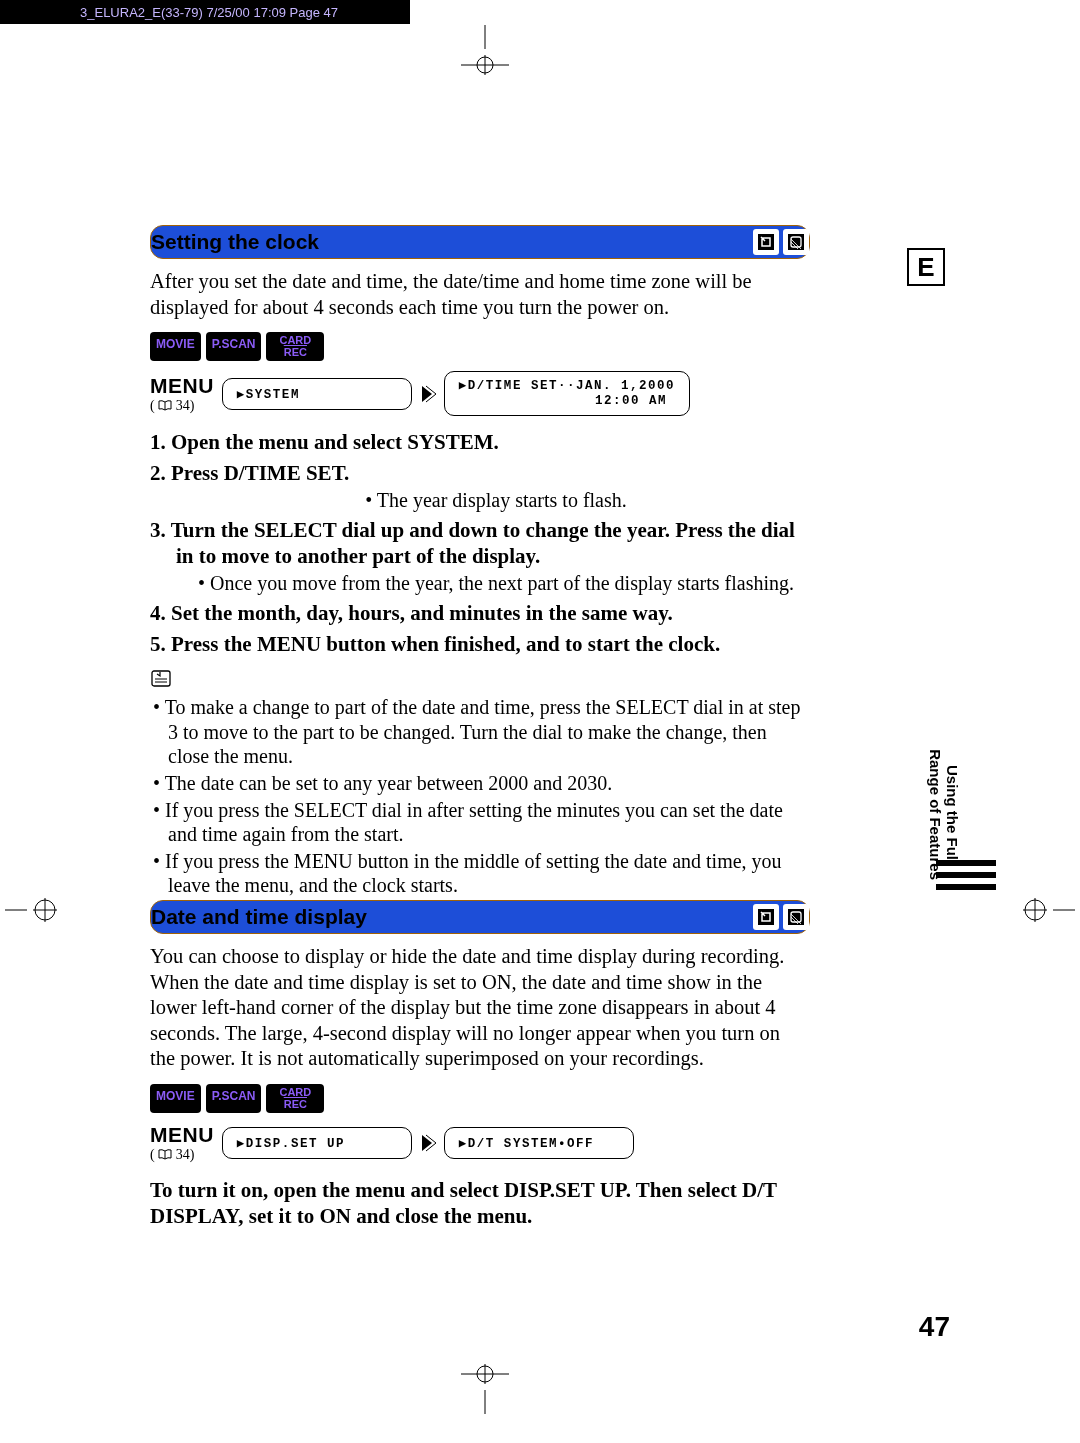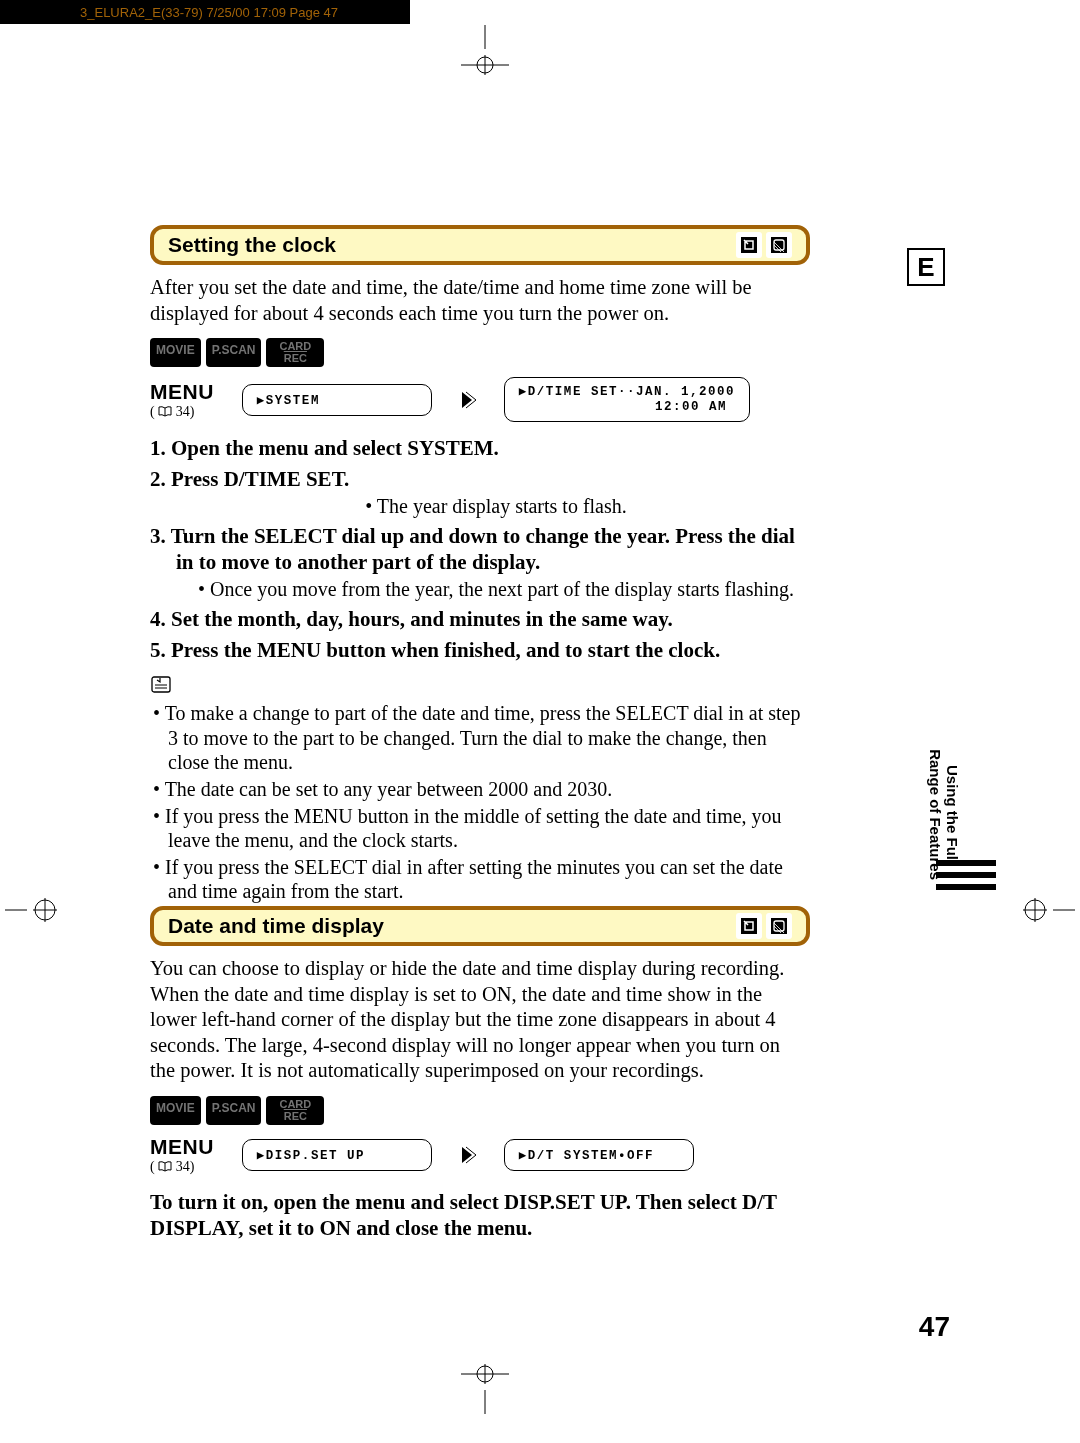--- a/index.html
+++ b/index.html
@@ -10,21 +10,21 @@
     height: 1443px;
     position: relative;
     overflow: hidden;
   }
   .top-strip {
     position: absolute;
     top: 0; left: 0;
     width: 410px;
     height: 24px;
     background: #000;
-    color: #a16207;
+    color: #c4b5fd;
     font-family: Arial, sans-serif;
     font-size: 13px;
     display: flex;
     align-items: center;
     padding-left: 80px;
   }
   .crop-top {
     position: absolute;
     left: 455px;
     top: 25px;
@@ -54,24 +54,24 @@
     align-items: center;
     justify-content: center;
   }
   .page-content {
     position: absolute;
     left: 150px;
     top: 225px;
     width: 660px;
   }
   .section-bar {
-    background: #fef9c3;
-    border: 4px solid #a16207;
+    background: #1d4ed8;
+    border: 1px solid #a16207;
     border-radius: 13px;
-    padding: 3px 14px;
+    padding: 3px 0;
     font-family: Arial, sans-serif;
     font-size: 21px;
     font-weight: bold;
     display: flex;
     align-items: center;
     justify-content: space-between;
     margin-bottom: 10px;
   }
   .bar-icons {
     display: flex;
@@ -90,34 +90,34 @@
     line-height: 1.25;
     margin-bottom: 12px;
   }
   .mode-row {
     display: flex;
     gap: 5px;
     margin-bottom: 10px;
   }
   .mode-badge {
     background: #000;
-    color: #737373;
+    color: #8b5cf6;
     font-family: Arial, sans-serif;
     font-weight: bold;
     font-size: 12px;
     border-radius: 4px;
     padding: 6px 6px;
     text-align: center;
     line-height: 1;
   }
   .mode-badge.card { font-size: 11px; padding: 3px 13px; line-height: 1.05; }
   .menu-row {
     display: flex;
     align-items: center;
-    gap: 28px;
+    gap: 8px;
     margin-bottom: 14px;
   }
   .menu-block {
     text-align: left;
   }
   .menu-word {
     font-family: Arial, sans-serif;
     font-weight: 900;
     font-size: 21px;
     letter-spacing: 0.5px;
@@ -363,22 +363,22 @@
         <rect x="2" y="2" width="18" height="15" rx="2" fill="none" stroke="#000" stroke-width="1.3"></rect>
         <path d="M10 3 L10 7 L7 5" fill="none" stroke="#000" stroke-width="1.2"></path>
         <line x1="5" y1="10" x2="17" y2="10" stroke="#000" stroke-width="1"></line>
         <line x1="5" y1="13" x2="17" y2="13" stroke="#000" stroke-width="1"></line>
       </svg>
   </div>
   <div class="notes">
     <ul>
       <li>To make a change to part of the date and time, press the SELECT dial in at step 3 to move to the part to be changed. Turn the dial to make the change, then close the menu.</li>
       <li>The date can be set to any year between 2000 and 2030.</li>
+      <li>If you press the SELECT dial in after setting the minutes you can set the date and time again from the start.</li>
       <li>If you press the MENU button in the middle of setting the date and time, you leave the menu, and the clock starts.</li>
-      <li>If you press the SELECT dial in after setting the minutes you can set the date and time again from the start.</li>
     </ul>
   </div>
 
   <div class="section-bar" style="">
     <span>Date and time display</span>
     <span class="bar-icons">
       <span class="bar-icon-box">
         <svg width="20" height="20" viewBox="0 0 20 20">
             <rect x="2" y="2" width="16" height="16" fill="#000"></rect>
             <path d="M6 6 L14 6 L14 14 L6 14 Z M5 5 L9 9" fill="none" stroke="#fff" stroke-width="1.5"></path>

